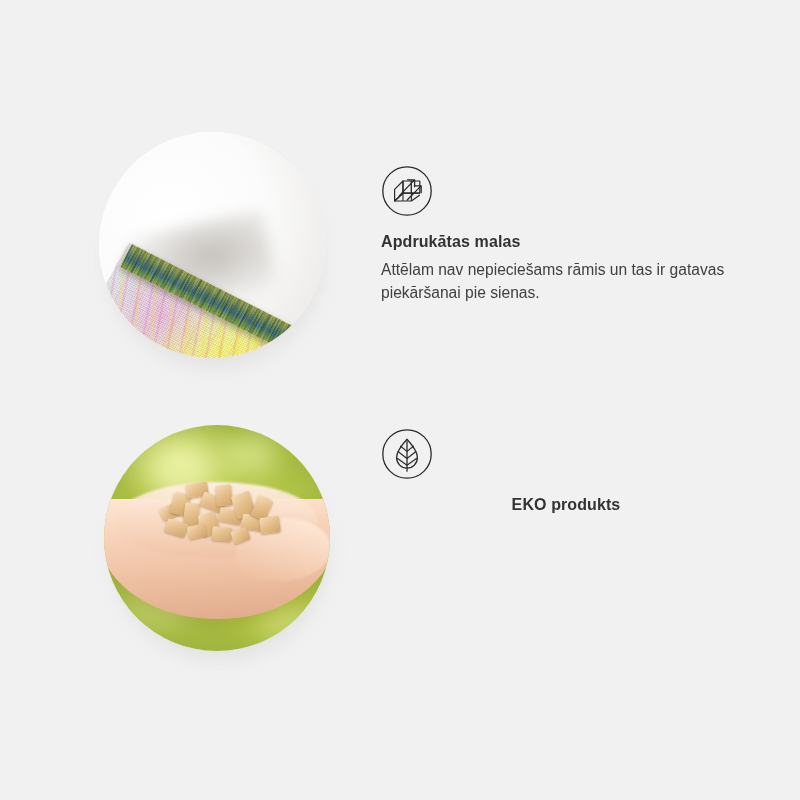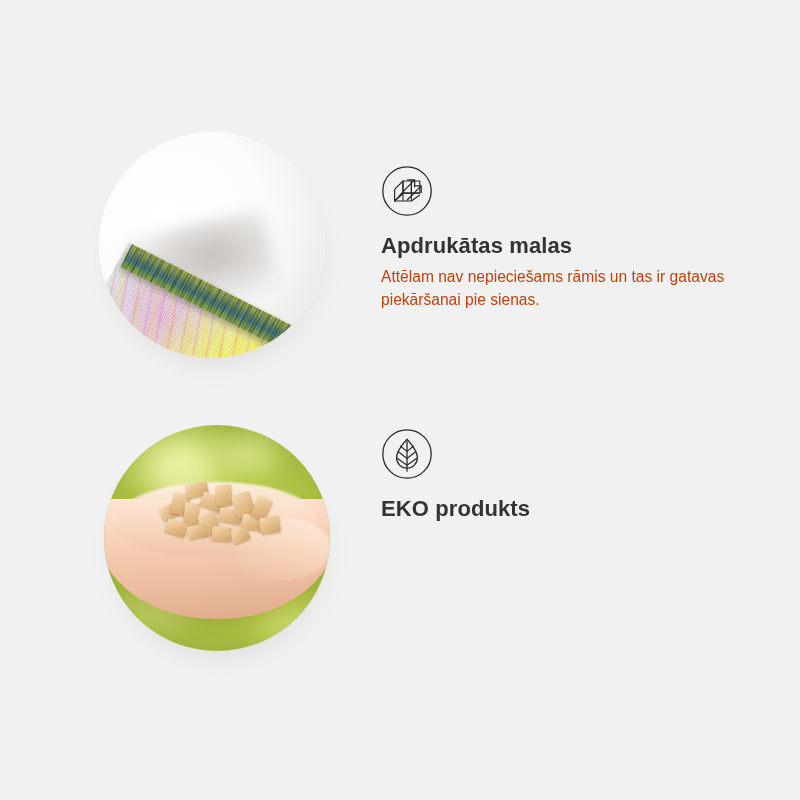--- a/index.html
+++ b/index.html
@@ -24,21 +24,21 @@
     background: #f1f1f1;
   }
 
   
   .feature {
     position: absolute;
     left: 0;
     width: 800px;
   }
   .feature-1 { top: 120px; height: 280px; }
-  .feature-2 { top: 415px; height: 280px; }
+  .feature-2 { top: 415px; height: 280px; text-align: center; }
 
   
   .media-wrap {
     position: absolute;
     width: 232px;
     height: 232px;
   }
   .feature-1 .media-wrap { left: 99px;  top: 12px; }
   .feature-2 .media-wrap { left: 104px; top: 10px; }
 
@@ -292,32 +292,32 @@
   .feat-icon {
     display: block;
     width: 52px;
     height: 52px;
     margin-bottom: 16px;
   }
   .feat-icon svg { display: block; width: 52px; height: 52px; }
 
   .feat-title {
     margin: 12px 0 7px 0;
-    font-size: 22px;
+    font-size: 16px;
     line-height: 1.15;
     font-weight: 700;
     color: #333333;
     letter-spacing: 0.1px;
     font-family: "Liberation Sans", "DejaVu Sans", sans-serif;
   }
   .feat-desc {
     margin: 0;
     font-size: 15.6px;
     line-height: 1.48;
-    color: #c2410c;
+    color: #404040;
     font-weight: 400;
     max-width: 358px;
     font-family: "Liberation Sans", "DejaVu Sans", sans-serif;
   }
 </style>
 </head>
 <body>
 
 <div class="page">
 

